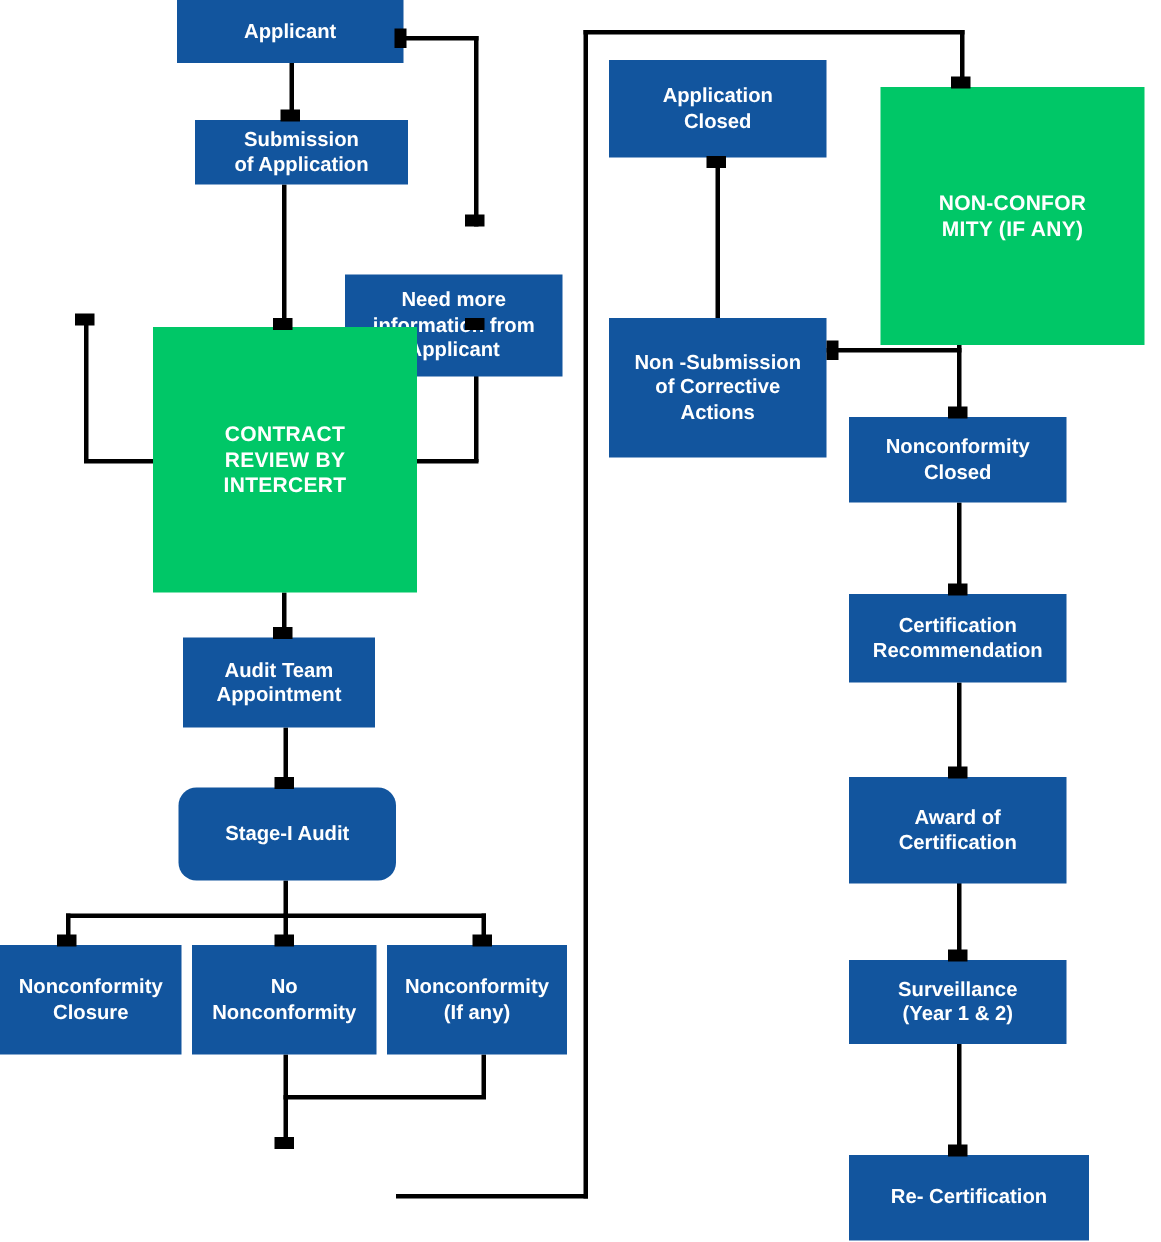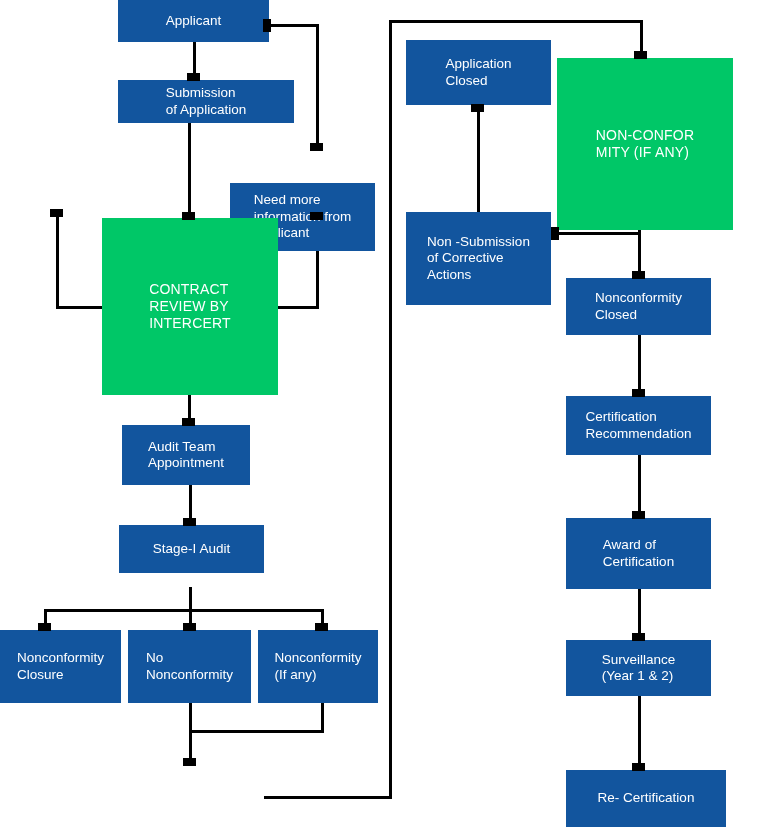--- a/index.html
+++ b/index.html
@@ -4,22 +4,23 @@
 <style>
   html,body{margin:0;padding:0;background:#ffffff;}
   body{width:774px;height:828px;font-family:"Liberation Sans",sans-serif;overflow:hidden;}
   #canvas{position:relative;width:774px;height:828px;background:#ffffff;}
 
   .node{
     position:absolute;
     display:flex;
     align-items:center;
     justify-content:center;
+    text-align:center;
     color:#ffffff;
-    font-weight:normal;
+    font-weight:bold;
     line-height:1.22;
     box-sizing:border-box;
     padding:2px 4px;
     white-space:pre-line;
     z-index:3;
   }
   .node.blue{background:#12559e;font-size:13.5px;}
   .node.green{background:#00c767;font-size:14px;letter-spacing:.2px;}
 
   .edge{position:absolute;background:#000000;z-index:2;}
@@ -96,41 +97,41 @@
   <div class="edge v" style="left:638px;top:455px;height:63px;"></div>
   <div class="marker" style="left:632px;top:511px;"></div>
 
   <div class="edge v" style="left:638px;top:575px;height:65px;"></div>
   <div class="marker" style="left:632px;top:633px;"></div>
 
   <div class="edge v" style="left:638px;top:696px;height:74px;"></div>
   <div class="marker" style="left:632px;top:763px;"></div>
 
   <div class="node blue" style="left:118px;top:0px;width:151px;height:42px;">Applicant</div>
-  <div class="node blue" style="left:118px;top:80px;width:176px;height:43px;">Submission
+  <div class="node blue" style="left:130px;top:80px;width:142px;height:43px;">Submission
 of Application</div>
   <div class="node blue" style="left:230px;top:151px;width:145px;height:68px;margin-top:32px;">Need more
 information from
 Applicant</div>
   <div class="node green" style="left:102px;top:218px;width:176px;height:177px;">CONTRACT
 REVIEW BY
 INTERCERT</div>
   <div class="node blue" style="left:122px;top:425px;width:128px;height:60px;">Audit Team
 Appointment</div>
-  <div class="node blue" style="left:119px;top:525px;width:145px;height:48px;">Stage-I Audit</div>
+  <div class="node blue" style="left:119px;top:525px;width:145px;height:62px;border-radius:12px;">Stage-I Audit</div>
   <div class="node blue" style="left:0px;top:630px;width:121px;height:73px;">Nonconformity
 Closure</div>
   <div class="node blue" style="left:128px;top:630px;width:123px;height:73px;">No
 Nonconformity</div>
   <div class="node blue" style="left:258px;top:630px;width:120px;height:73px;">Nonconformity
 (If any)</div>
 
   <div class="node blue" style="left:406px;top:40px;width:145px;height:65px;">Application
 Closed</div>
-  <div class="node green" style="left:557px;top:58px;width:176px;height:172px;">NON-CONFOR
+  <div class="node green" style="left:587px;top:58px;width:176px;height:172px;">NON-CONFOR
 MITY (IF ANY)</div>
   <div class="node blue" style="left:406px;top:212px;width:145px;height:93px;">Non -Submission
 of Corrective
 Actions</div>
   <div class="node blue" style="left:566px;top:278px;width:145px;height:57px;">Nonconformity
 Closed</div>
   <div class="node blue" style="left:566px;top:396px;width:145px;height:59px;">Certification
 Recommendation</div>
   <div class="node blue" style="left:566px;top:518px;width:145px;height:71px;">Award of
 Certification</div>

